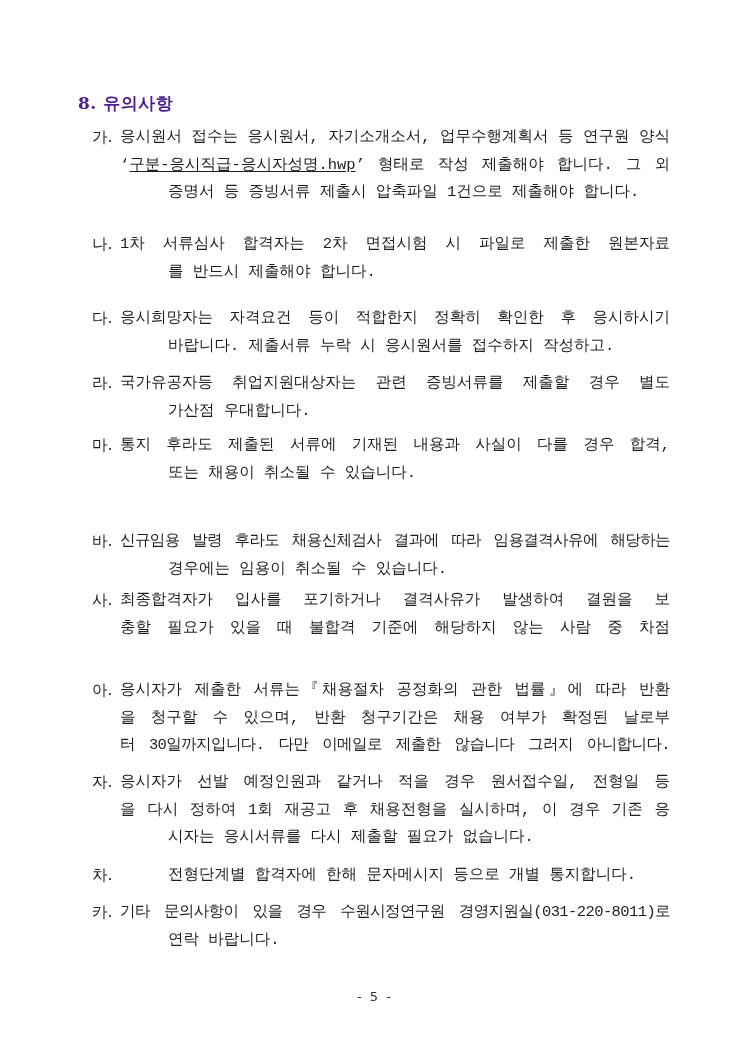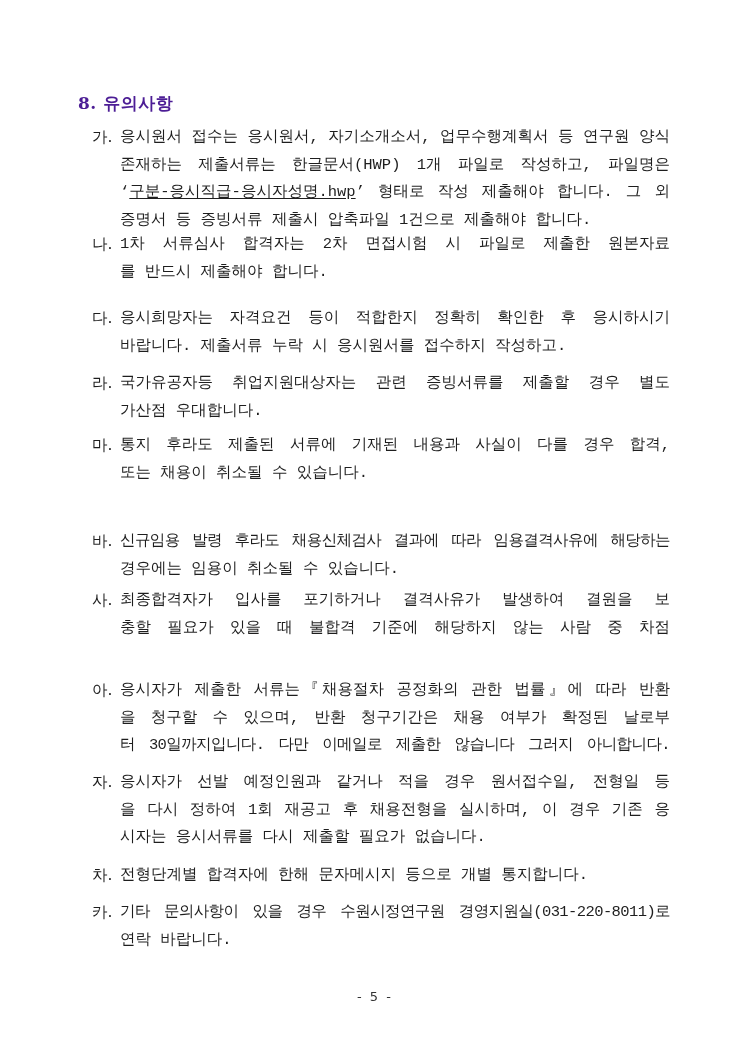--- a/index.html
+++ b/index.html
@@ -57,20 +57,21 @@
       line-height: 27.5px;
       height: 27.5px;
       text-align: justify;
       text-align-last: justify;
       white-space: normal;
       overflow: hidden;
       font-family: Liberation Mono, monospace;
     }
     .line.last {
       text-align-last: left;
+      margin-left: 48px;
     }
     .u {
       text-decoration: underline;
       text-underline-offset: 2px;
     }
     .page-number {
       position: absolute;
       left: 0;
       width: 750px;
       top: 989px;
@@ -85,21 +86,20 @@
 <body>
 
 <div class="page">
 
   <div class="heading">8. 유의사항</div>
 
   <div class="item" style="top:124px;">
     <span class="marker">가.</span>
     <div class="lines">
       <span class="line">응시원서 접수는 응시원서, 자기소개소서, 업무수행계획서 등 연구원 양식이</span>
-      <span class="line">존재하는 제출서류는 한글문서(HWP) 1개 파일로 작성하고, 파일명은</span>
       <span class="line"><span>‘</span><span class="u">구분-응시직급-응시자성명.hwp</span><span>’ 형태로 작성 제출해야 합니다. 그 외</span></span>
       <span class="line last">증명서 등 증빙서류 제출시 압축파일 1건으로 제출해야 합니다.</span>
     </div>
   </div>
 
   <div class="item" style="top:231px;">
     <span class="marker">나.</span>
     <div class="lines">
       <span class="line">1차 서류심사 합격자는 2차 면접시험 시 파일로 제출한 원본자료</span>
       <span class="line last">를 반드시 제출해야 합니다.</span>

